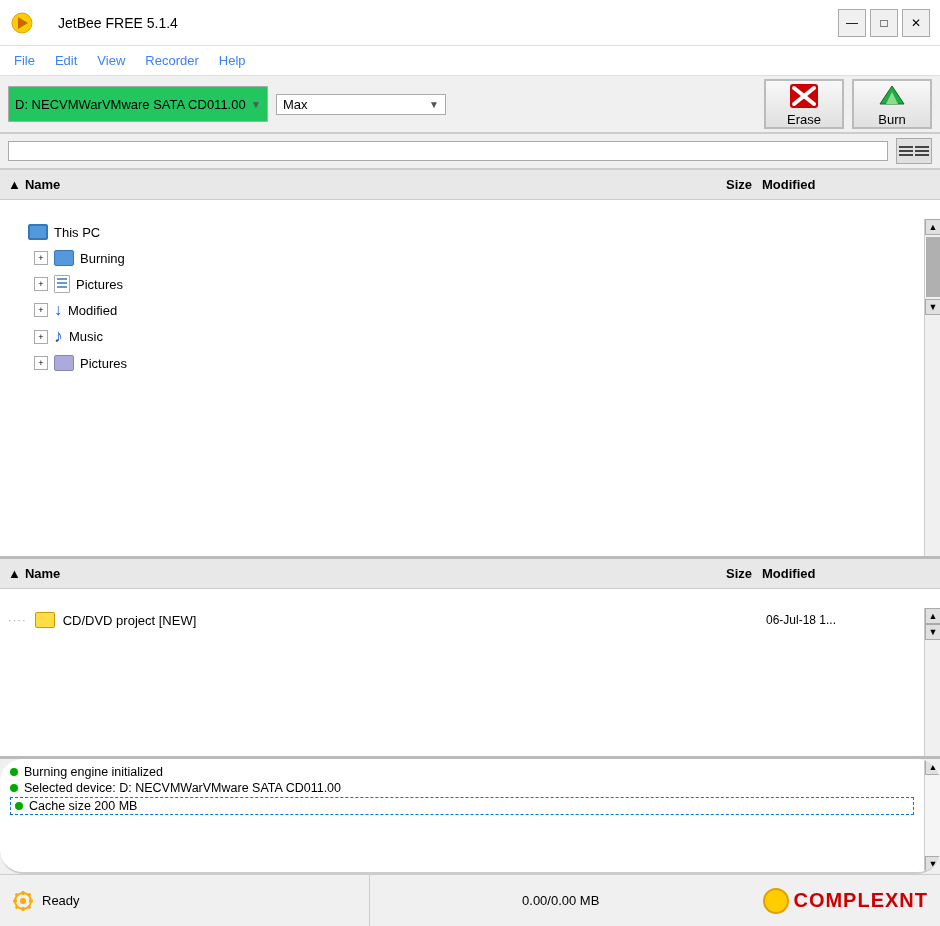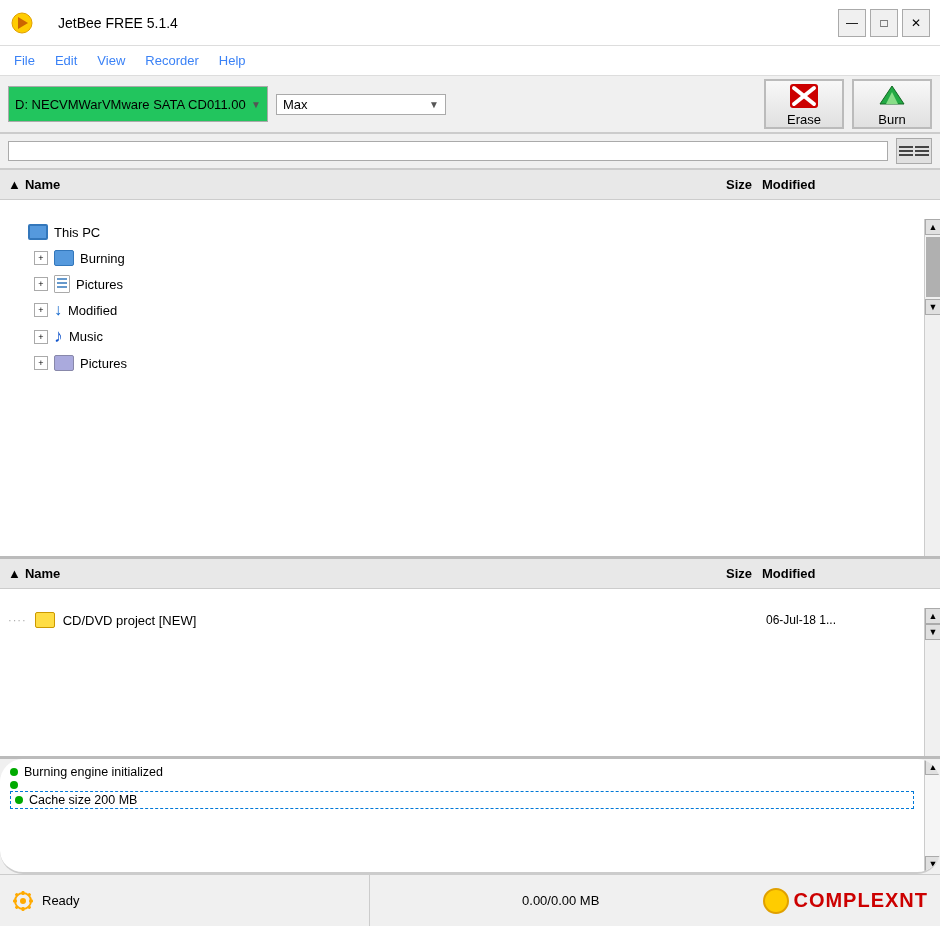--- a/index.html
+++ b/index.html
@@ -659,20 +659,21 @@
 
   <div class="log-panel">
     <div class="log-panel-inner">
       <div class="log-content">
         <div class="log-line">
           <div class="log-dot"></div>
           <span>Burning engine initialized</span>
         </div>
         <div class="log-line">
           <div class="log-dot"></div>
+          <span>Selected device: D: NECVMWarVMware SATA CD011.00</span>
         </div>
         <div class="log-line highlighted">
           <div class="log-dot"></div>
           <span>Cache size 200 MB</span>
         </div>
       </div>
       <div class="log-scrollbar">
         <div class="scroll-up-btn">▲</div>
         <div class="scroll-track"></div>
         <div class="scroll-down-btn">▼</div>

